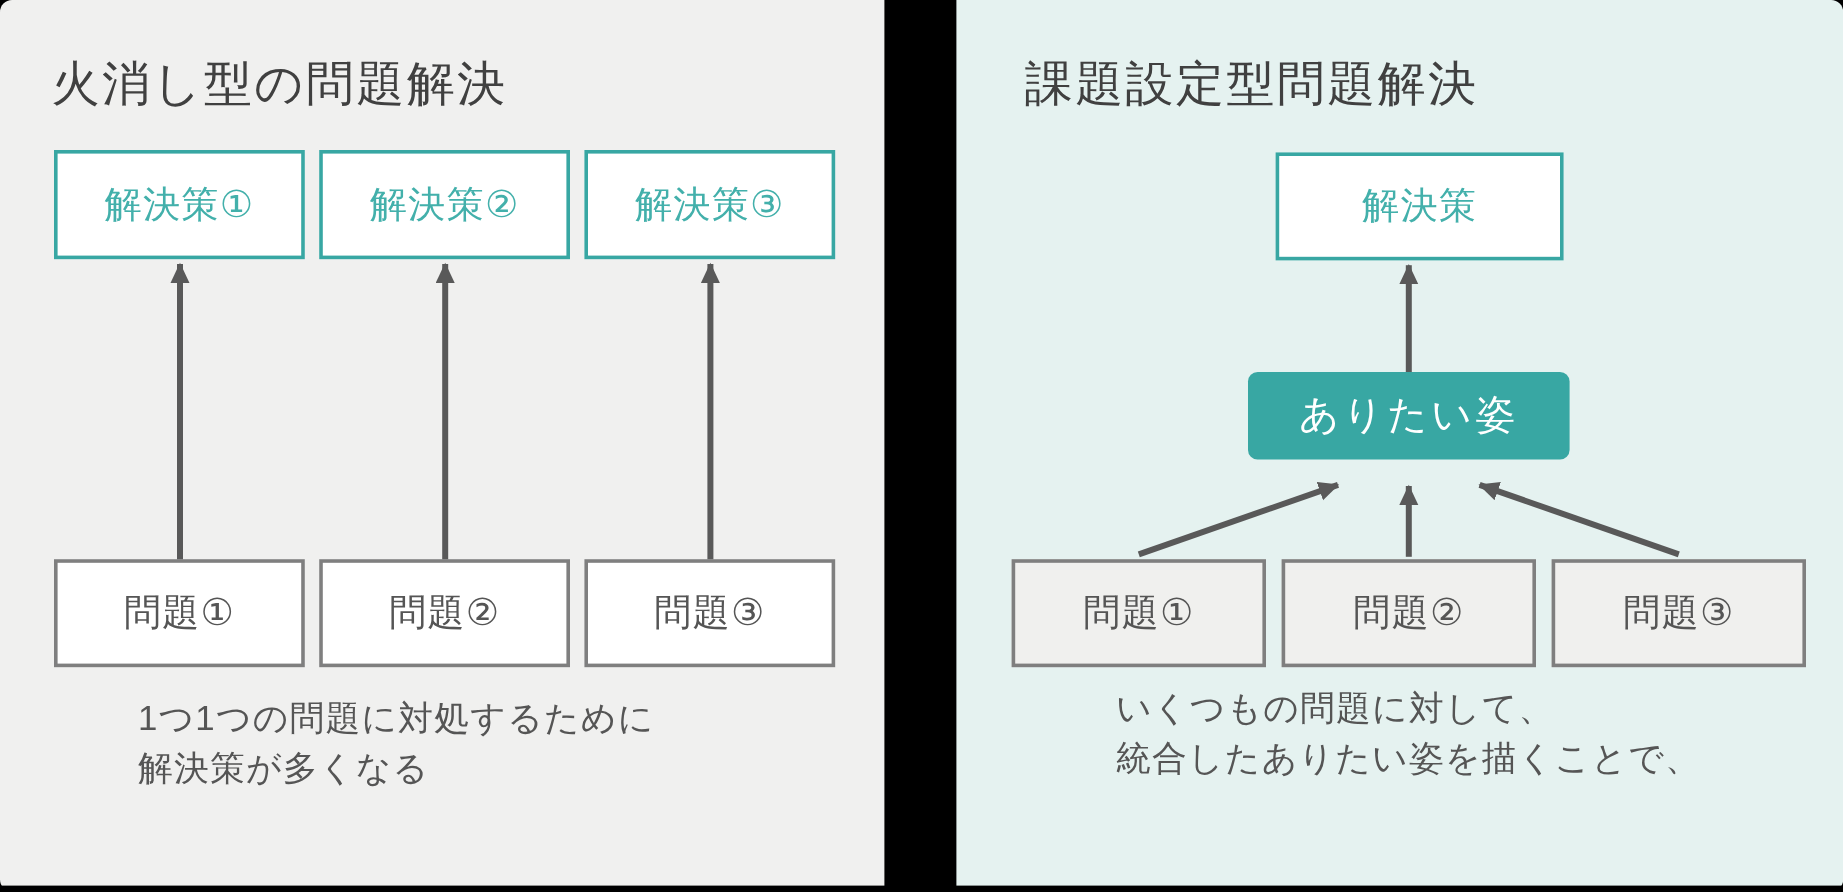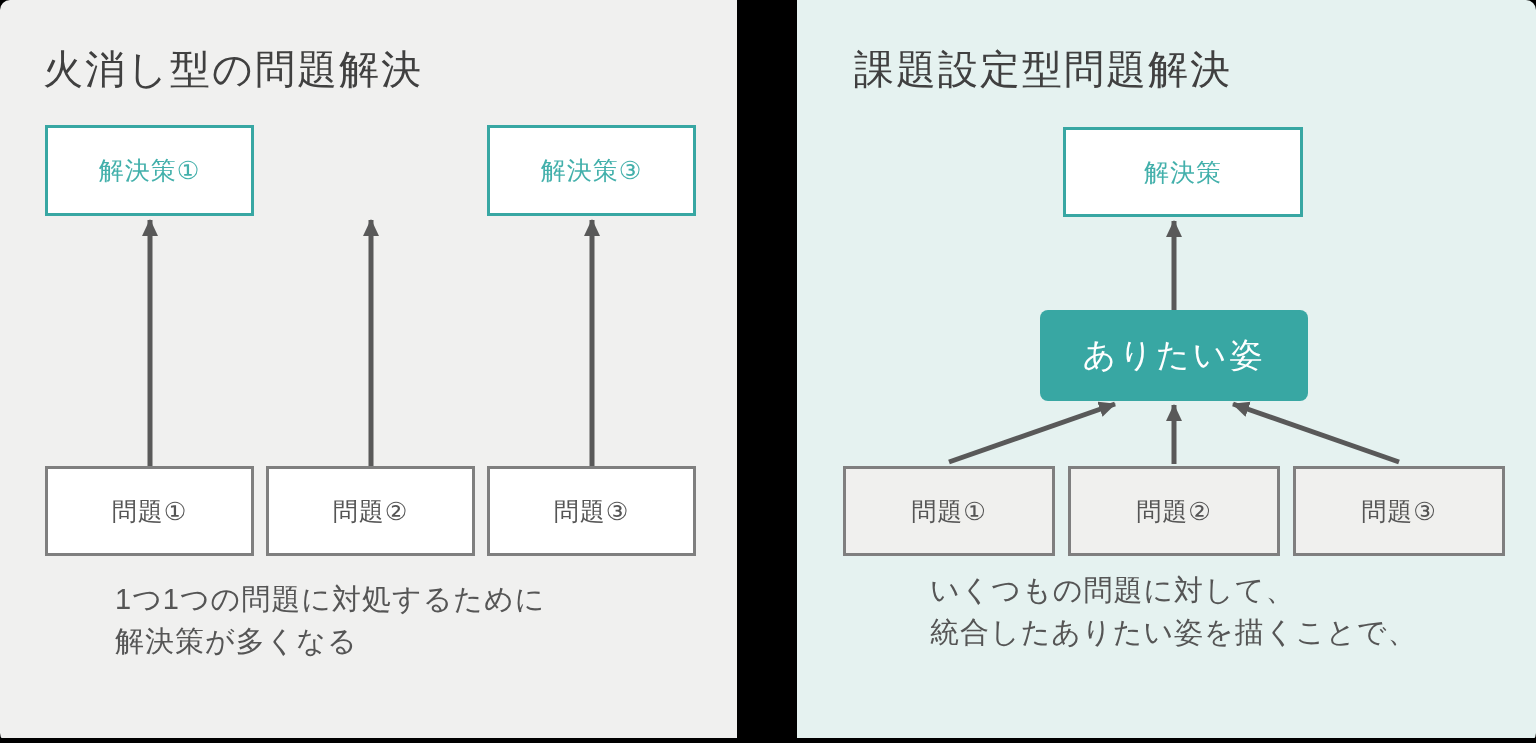--- a/index.html
+++ b/index.html
@@ -38,21 +38,21 @@
     white-space: nowrap;
   }
   .panel-left .panel-title { left: 43px; }
   .panel-right .panel-title { left: 57px; }
 
   .box {
     position: absolute;
     display: flex;
     align-items: center;
     justify-content: center;
-    font-size: 25px;
+    font-size: 31px;
     letter-spacing: 1px;
     white-space: nowrap;
   }
   .solution-box {
     border: 3px solid var(--accent, #38a7a3);
     background: var(--box_bg, #ffffff);
     color: var(--accent_text, #43b0ab);
   }
   .problem-box {
     border: 3px solid var(--box_border, #7f7f7f);
@@ -71,21 +71,21 @@
 
   
   .panel-left .col1 { left: 45px;  width: 209px; }
   .panel-left .col2 { left: 266px; width: 209px; }
   .panel-left .col3 { left: 487px; width: 209px; }
   .panel-left .solution-box { top: 125px; height: 91px; }
   .panel-left .problem-box  { top: 466px; height: 90px; }
 
   
   .panel-right .solution-box { left: 266px; top: 127px; width: 240px; height: 90px; }
-  .panel-right .goal-box     { left: 243px; top: 310px; width: 268px; height: 91px; }
+  .panel-right .goal-box     { left: 243px; top: 310px; width: 268px; height: 73px; }
   .panel-right .pcol1 { left: 46px;  width: 212px; }
   .panel-right .pcol2 { left: 271px; width: 212px; }
   .panel-right .pcol3 { left: 496px; width: 212px; }
   .panel-right .problem-box { top: 466px; height: 90px; }
 
   .arrow-layer {
     position: absolute;
     left: 0; top: 0;
     pointer-events: none;
   }
@@ -103,20 +103,21 @@
 </style>
 </head>
 <body>
 
 <div id="stage">
 
   <section class="panel panel-left">
     <div class="panel-title">火消し型の問題解決</div>
 
     <div class="box solution-box col1">解決策①</div>
+    <div class="box solution-box col2">解決策②</div>
     <div class="box solution-box col3">解決策③</div>
 
     <div class="box problem-box col1">問題①</div>
     <div class="box problem-box col2">問題②</div>
     <div class="box problem-box col3">問題③</div>
 
     <svg class="arrow-layer" width="737" height="738" viewBox="0 0 737 738">
       <defs>
         <marker id="ahL" markerWidth="20" markerHeight="20" refX="16" refY="8" orient="auto" markerUnits="userSpaceOnUse">
           <path d="M0,0 L17,8 L0,16 Z" fill="#595959"></path>

